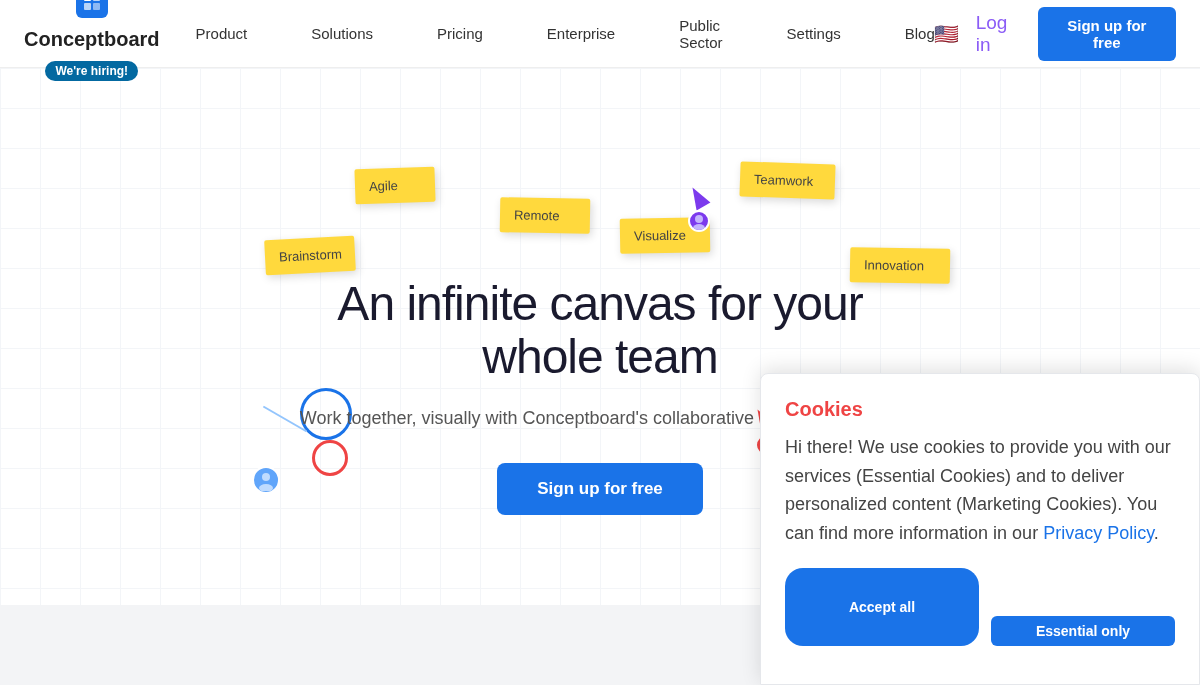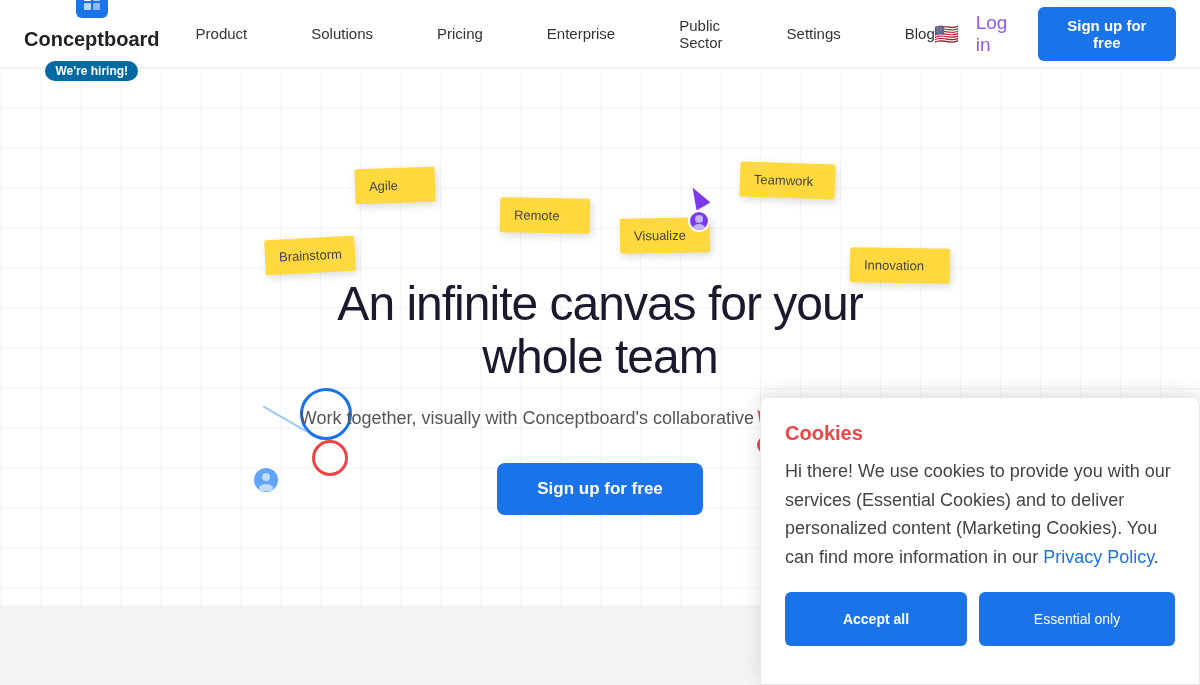--- a/index.html
+++ b/index.html
@@ -191,25 +191,25 @@
     .cookie-title {
       font-size: 20px; font-weight: 700; color: #ef4444; margin-bottom: 12px;
     }
     .cookie-text {
       font-size: 18px; color: #444; line-height: 1.6; margin-bottom: 20px;
     }
     .cookie-text a { color: #1a73e8; text-decoration: none; }
     .cookie-buttons { display: flex; gap: 12px; margin-bottom: 14px; }
     .btn-accept-all {
       flex: 1; background: #1a73e8; color: #fff; border: none;
-      padding: 12px; border-radius: 6px; font-size: 14px; font-weight: 600; cursor: pointer;
+      padding: 12px; border-radius: 18px; font-size: 14px; font-weight: 600; cursor: pointer;
     }
     .btn-essential {
       flex: 1; background: #1a73e8; color: #fff; border: none;
-      padding: 19px; border-radius: 6px; font-size: 14px; font-weight: 400; cursor: pointer;
+      padding: 7px; border-radius: 6px; font-size: 14px; font-weight: 700; cursor: pointer; margin-top: 48px;
     }
     .cookie-footer {
       display: flex; justify-content: space-between; align-items: center;
     }
     .cookie-footer a {
       color: #1a73e8; text-decoration: none; font-size: 14px;
     }
     .cookie-footer .separator { color: #888; font-size: 14px; }
   </style>
 </head>

